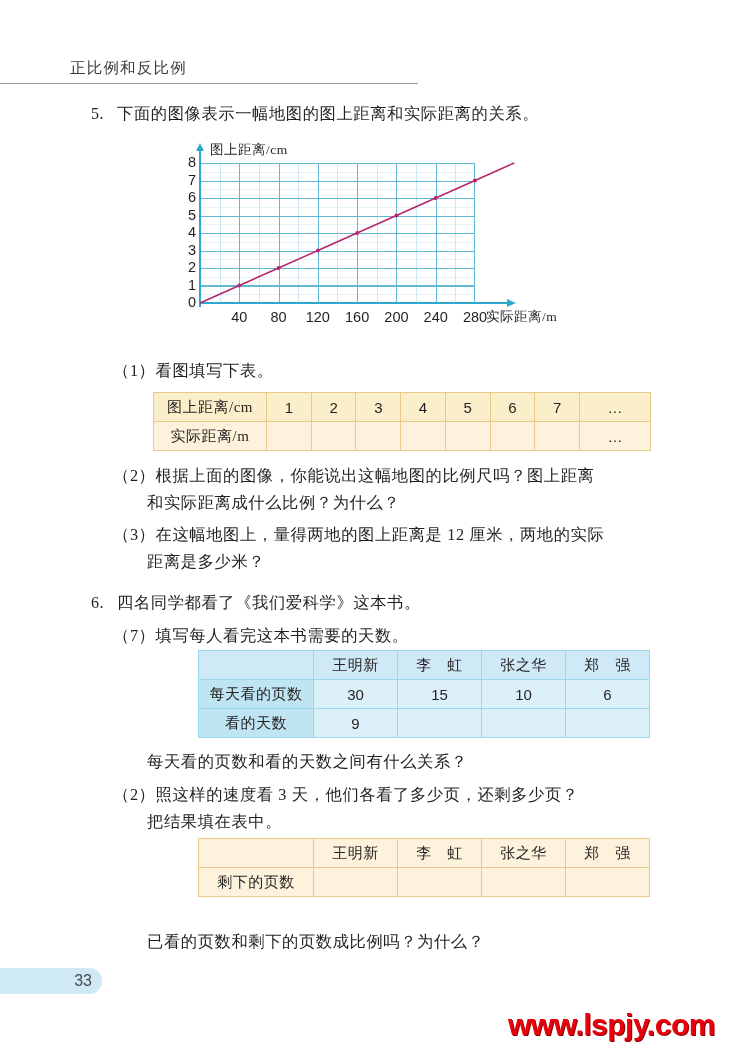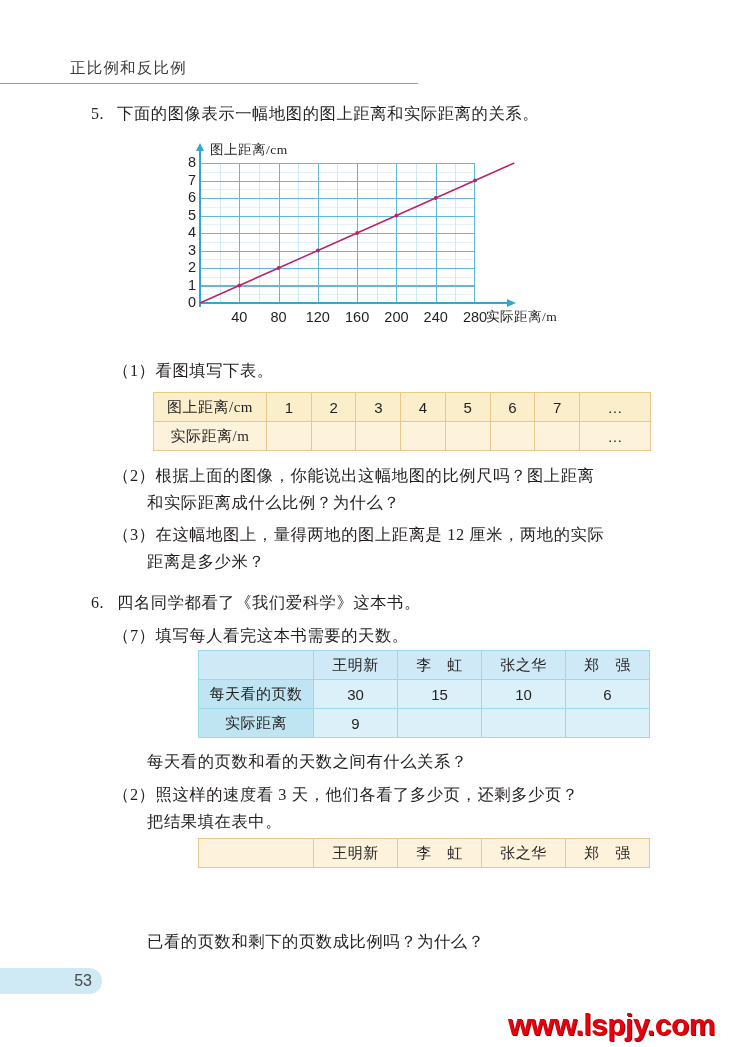--- a/index.html
+++ b/index.html
@@ -255,21 +255,21 @@
         <td class="hdr">郑　强</td>
       </tr>
       <tr>
         <td class="lbl" style="width: 112px;">每天看的页数</td>
         <td class="numeric">30</td>
         <td class="numeric">15</td>
         <td class="numeric">10</td>
         <td class="numeric">6</td>
       </tr>
       <tr>
-        <td class="lbl" style="width: 112px;">实际距离</td>
+        <td class="lbl" style="width: 112px;">看的天数</td>
         <td class="numeric">9</td>
         <td class="numeric"></td>
         <td class="numeric"></td>
         <td class="numeric"></td>
       </tr>
     </tbody>
 </table>
 
 <div class="para" style="left:147px;top:748px;">每天看的页数和看的天数之间有什么关系？</div>
 
@@ -278,20 +278,27 @@
 
 <table class="t-cream" id="table-pages" style="left:198px;top:838px;width:452px;">
   <tbody id="table-pages-body">
       <tr>
         <td style="width: 112px;"></td>
         <td>王明新</td>
         <td>李　虹</td>
         <td>张之华</td>
         <td>郑　强</td>
       </tr>
+      <tr>
+        <td style="width: 112px;">剩下的页数</td>
+        <td class="numeric"></td>
+        <td class="numeric"></td>
+        <td class="numeric"></td>
+        <td class="numeric"></td>
+      </tr>
     </tbody>
 </table>
 
 <div class="para" style="left:147px;top:928px;">已看的页数和剩下的页数成比例吗？为什么？</div>
 
 <div id="page-tab"></div>
-<div id="page-no">53</div>
+<div id="page-no">33</div>
 <div id="watermark">www.lspjy.com</div>
 
 </body></html>

